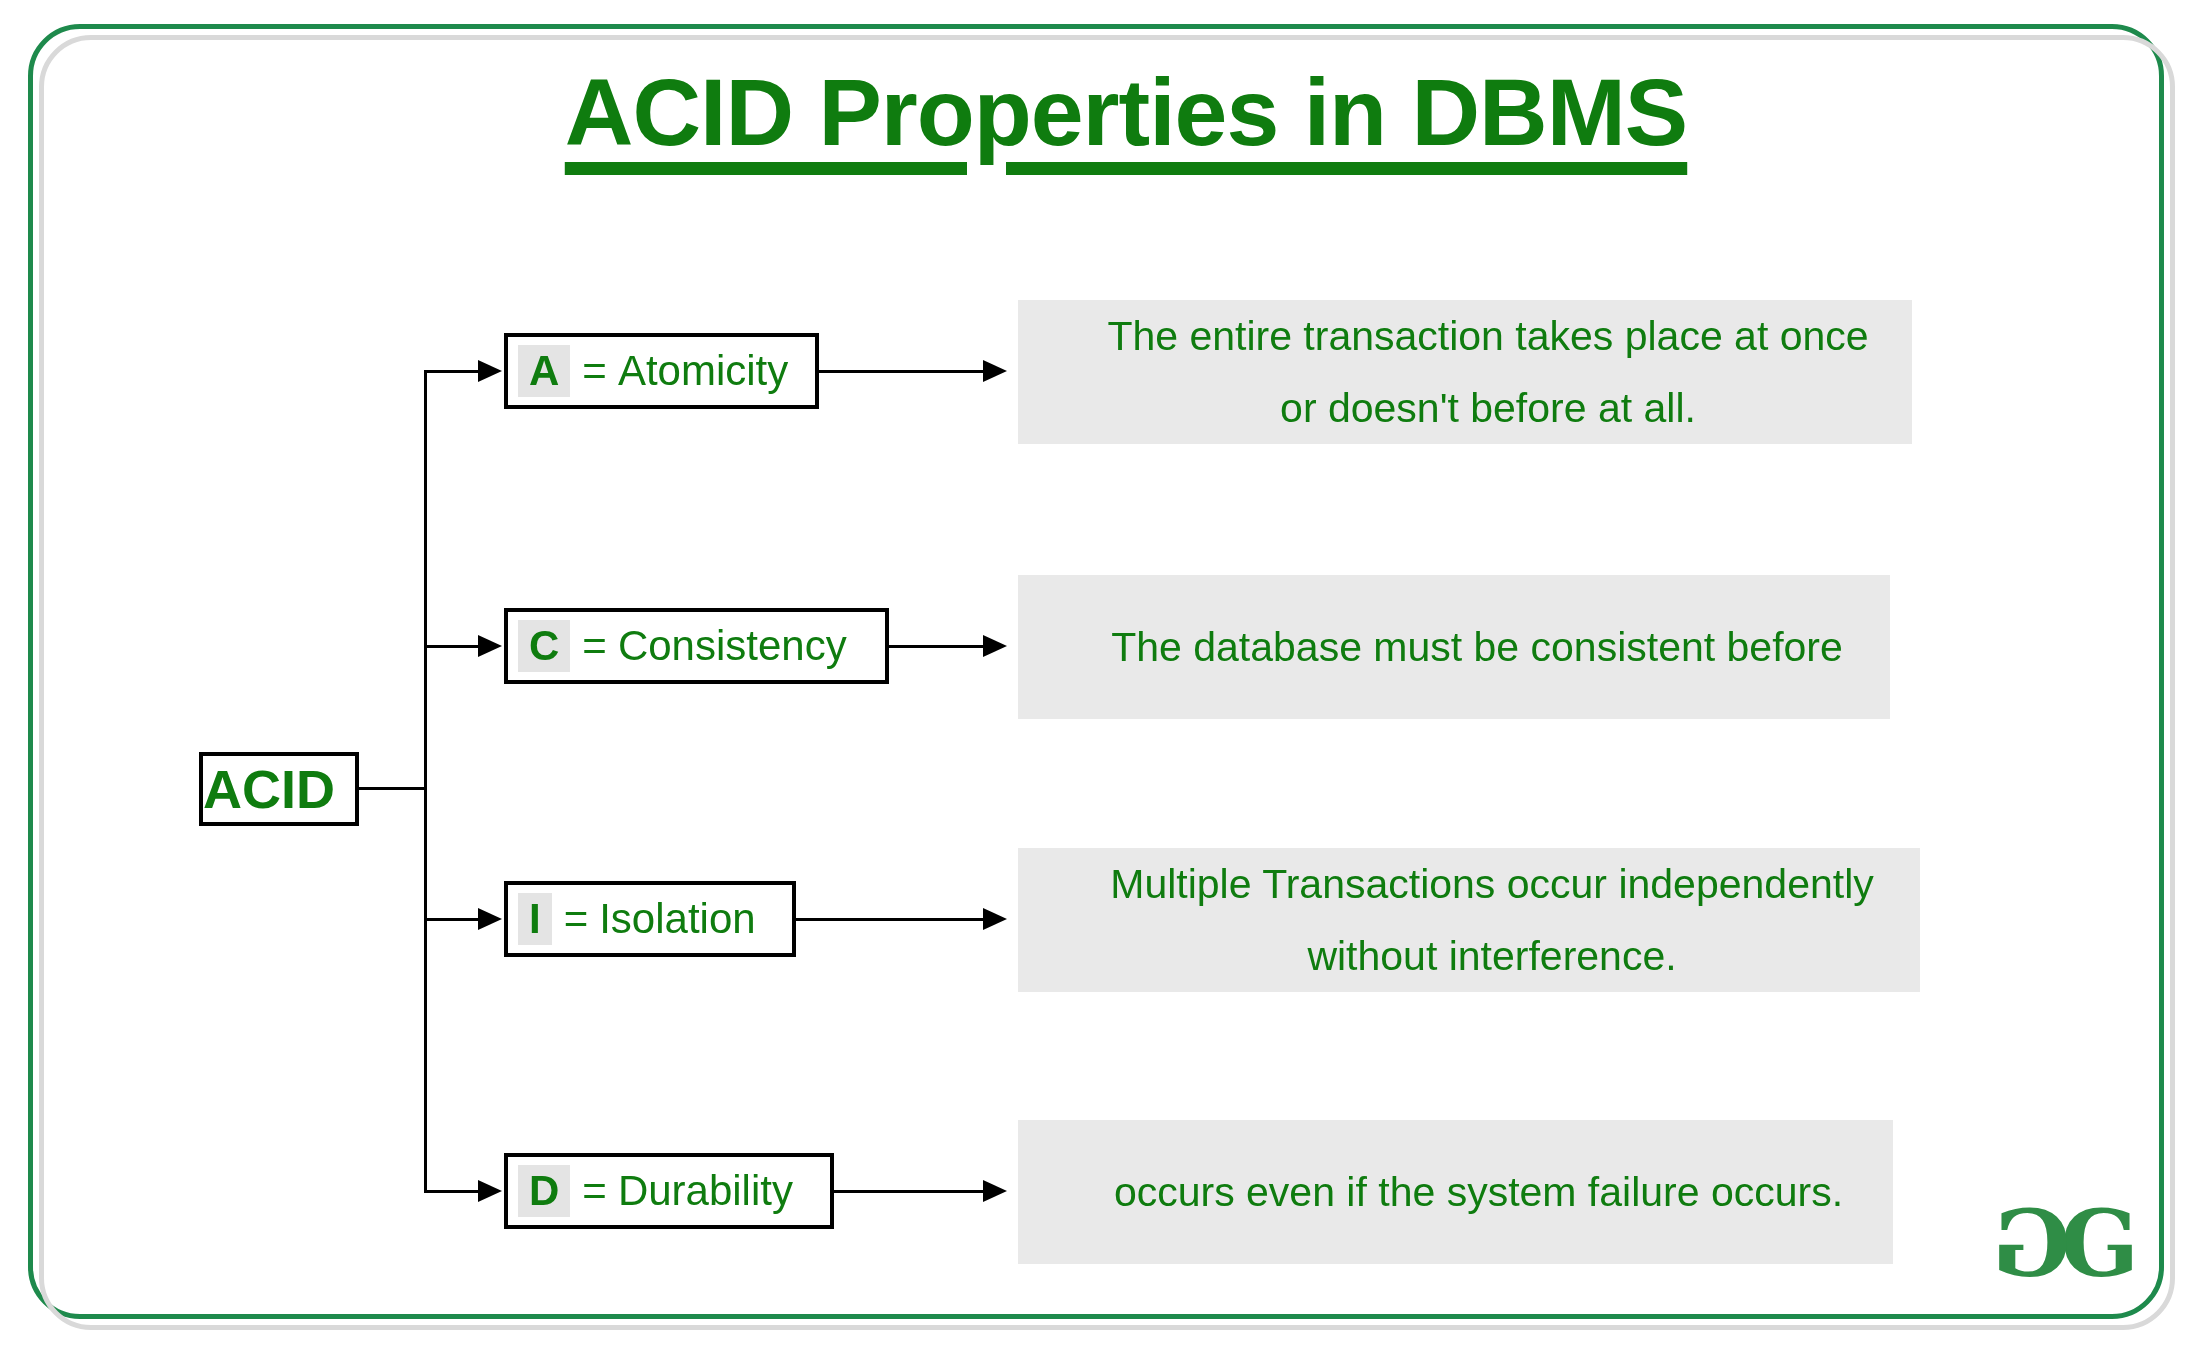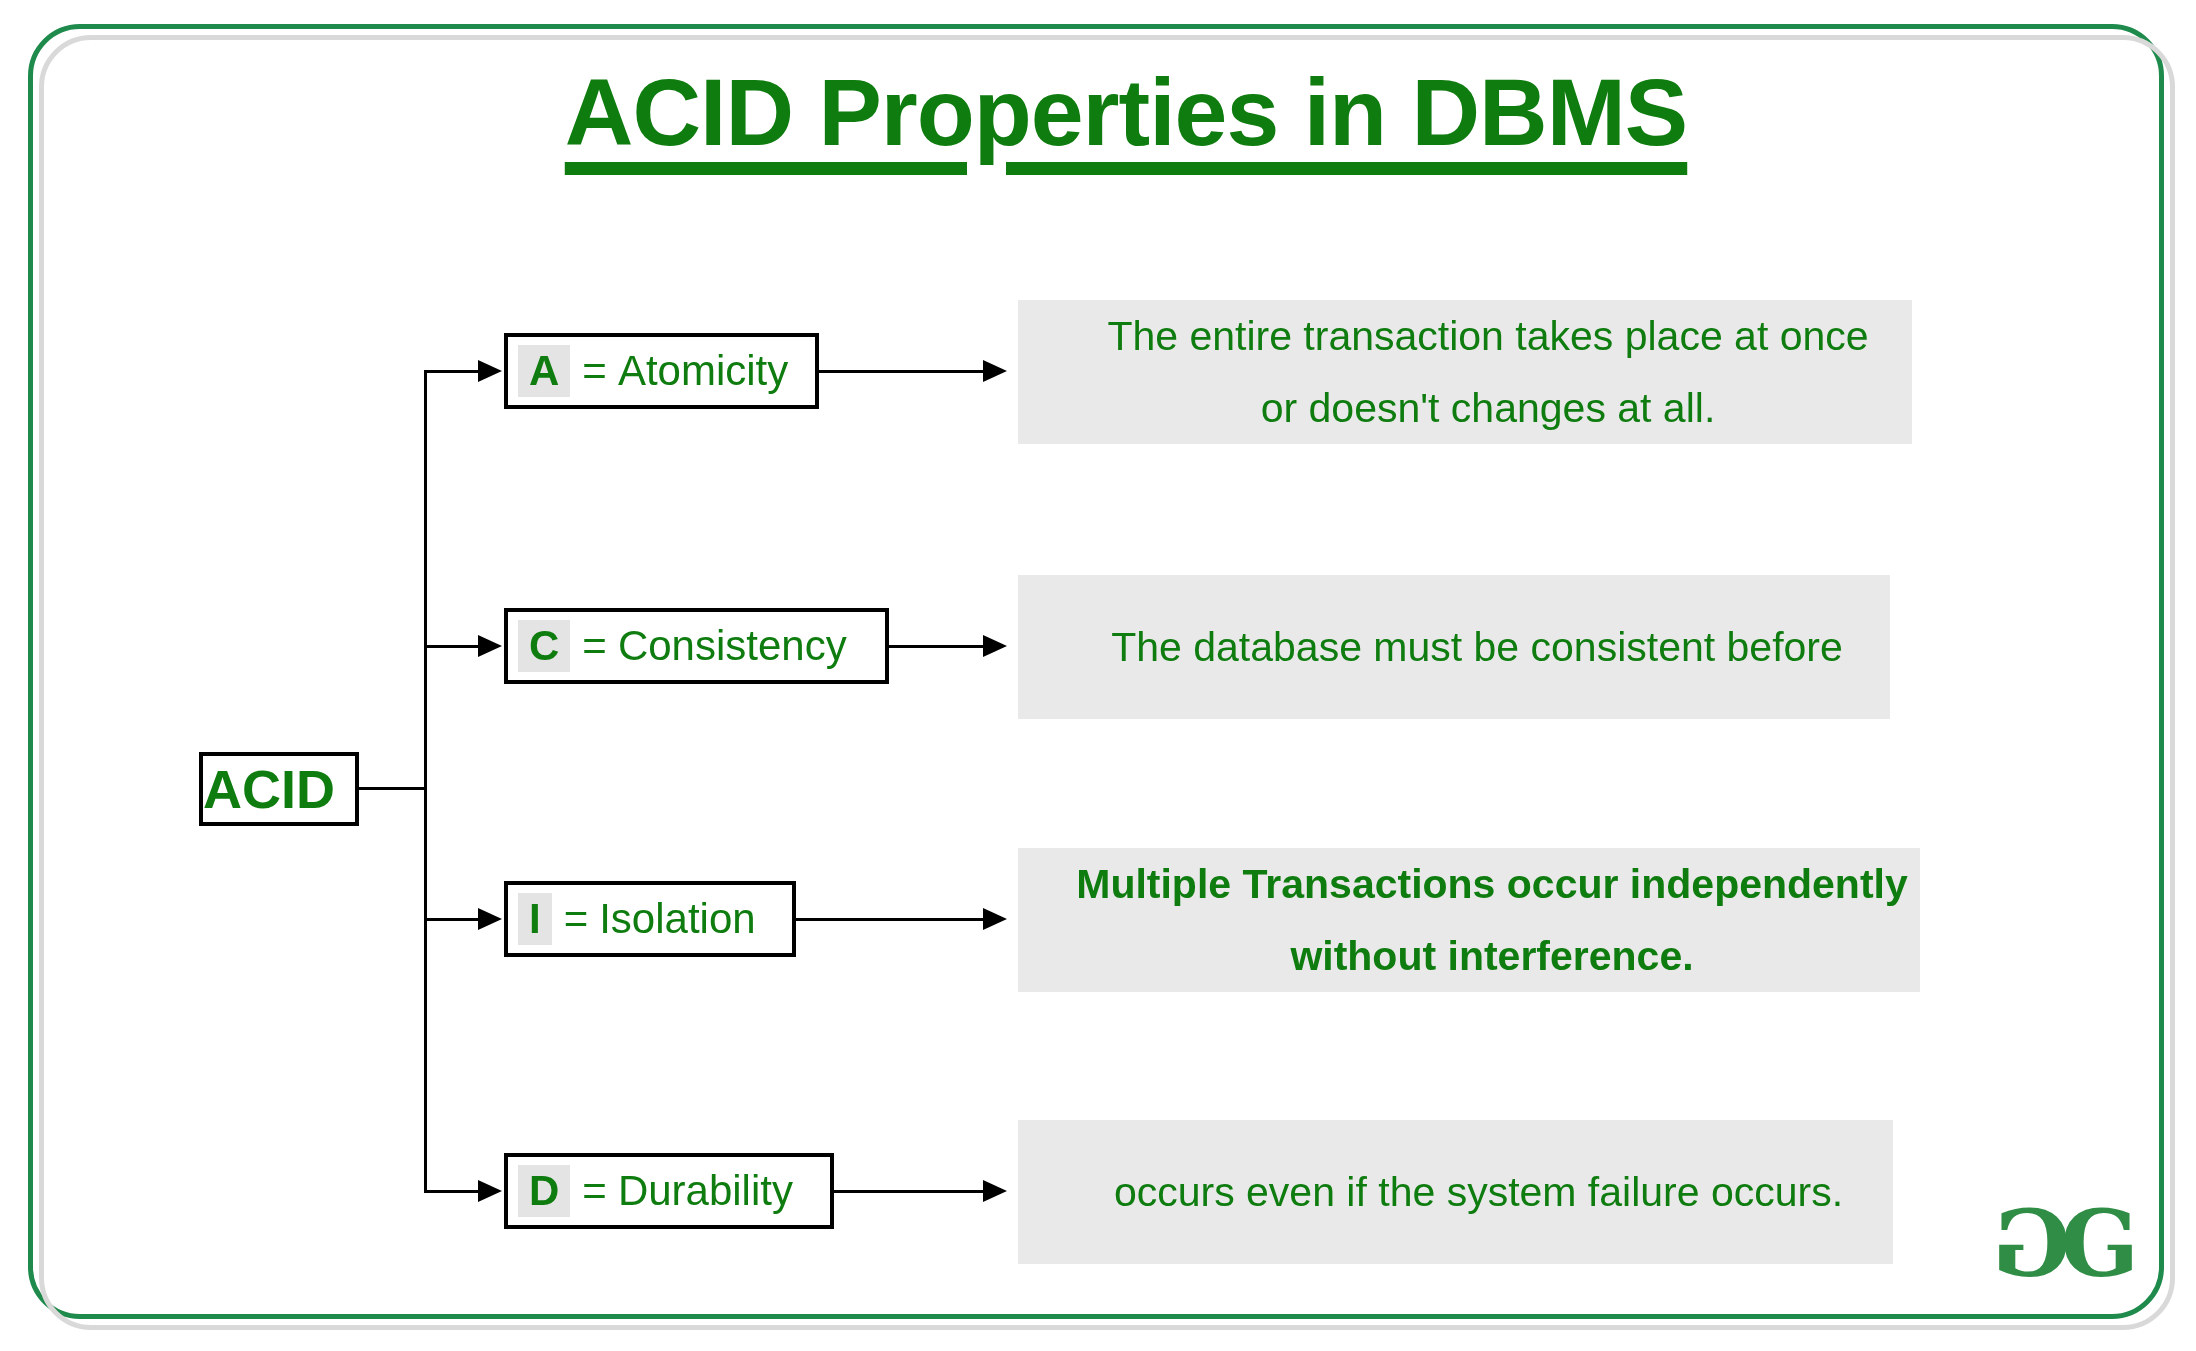--- a/index.html
+++ b/index.html
@@ -57,21 +57,21 @@
     border-top:11px solid transparent;border-bottom:11px solid transparent;
     border-left:24px solid var(--line-black);
   }
   .panel{
     position:absolute;background:var(--panel-gray);color:var(--green);
     font-size:41px;display:flex;flex-direction:column;align-items:center;justify-content:center;
   }
   .panel div{height:72px;line-height:72px;white-space:nowrap;margin-left:46px;}
   .p1{left:1018px;top:300px;width:894px;height:144px;}
   .p2{left:1018px;top:575px;width:872px;height:144px;}
-  .p3{left:1018px;top:848px;width:902px;height:144px;font-weight:bold;}
+  .p3{left:1018px;top:848px;width:902px;height:144px;}
   .p4{left:1018px;top:1120px;width:875px;height:144px;}
   .logo{
     position:absolute;left:1992px;top:1198px;line-height:1;
     font-family:"DejaVu Serif",serif;font-weight:bold;font-size:92px;color:var(--logo-green);
   }
   .logo span{display:inline-block;}
   .logo .g-mirror{transform:scaleX(-1);}
   .logo .g-right{margin-left:-10px;}
 </style>
 </head>
@@ -94,21 +94,21 @@
   <div class="ah" style="left:478px;top:360px;"></div>
   <div class="node-box box-a">
     <span class="chip">A</span>
     <span class="eq">=</span>
     <span>Atomicity</span>
   </div>
   <div class="line h3" style="left:819px;top:370px;width:164px;"></div>
   <div class="ah" style="left:983px;top:360px;"></div>
   <div class="panel p1">
     <div>The entire transaction takes place at once</div>
-    <div>or doesn't changes at all.</div>
+    <div>or doesn't before at all.</div>
   </div>
 
   <div class="line h3" style="left:424px;top:645px;width:56px;"></div>
   <div class="ah" style="left:478px;top:635px;"></div>
   <div class="node-box box-c">
     <span class="chip">C</span>
     <span class="eq">=</span>
     <span>Consistency</span>
   </div>
   <div class="line h3" style="left:889px;top:645px;width:94px;"></div>

